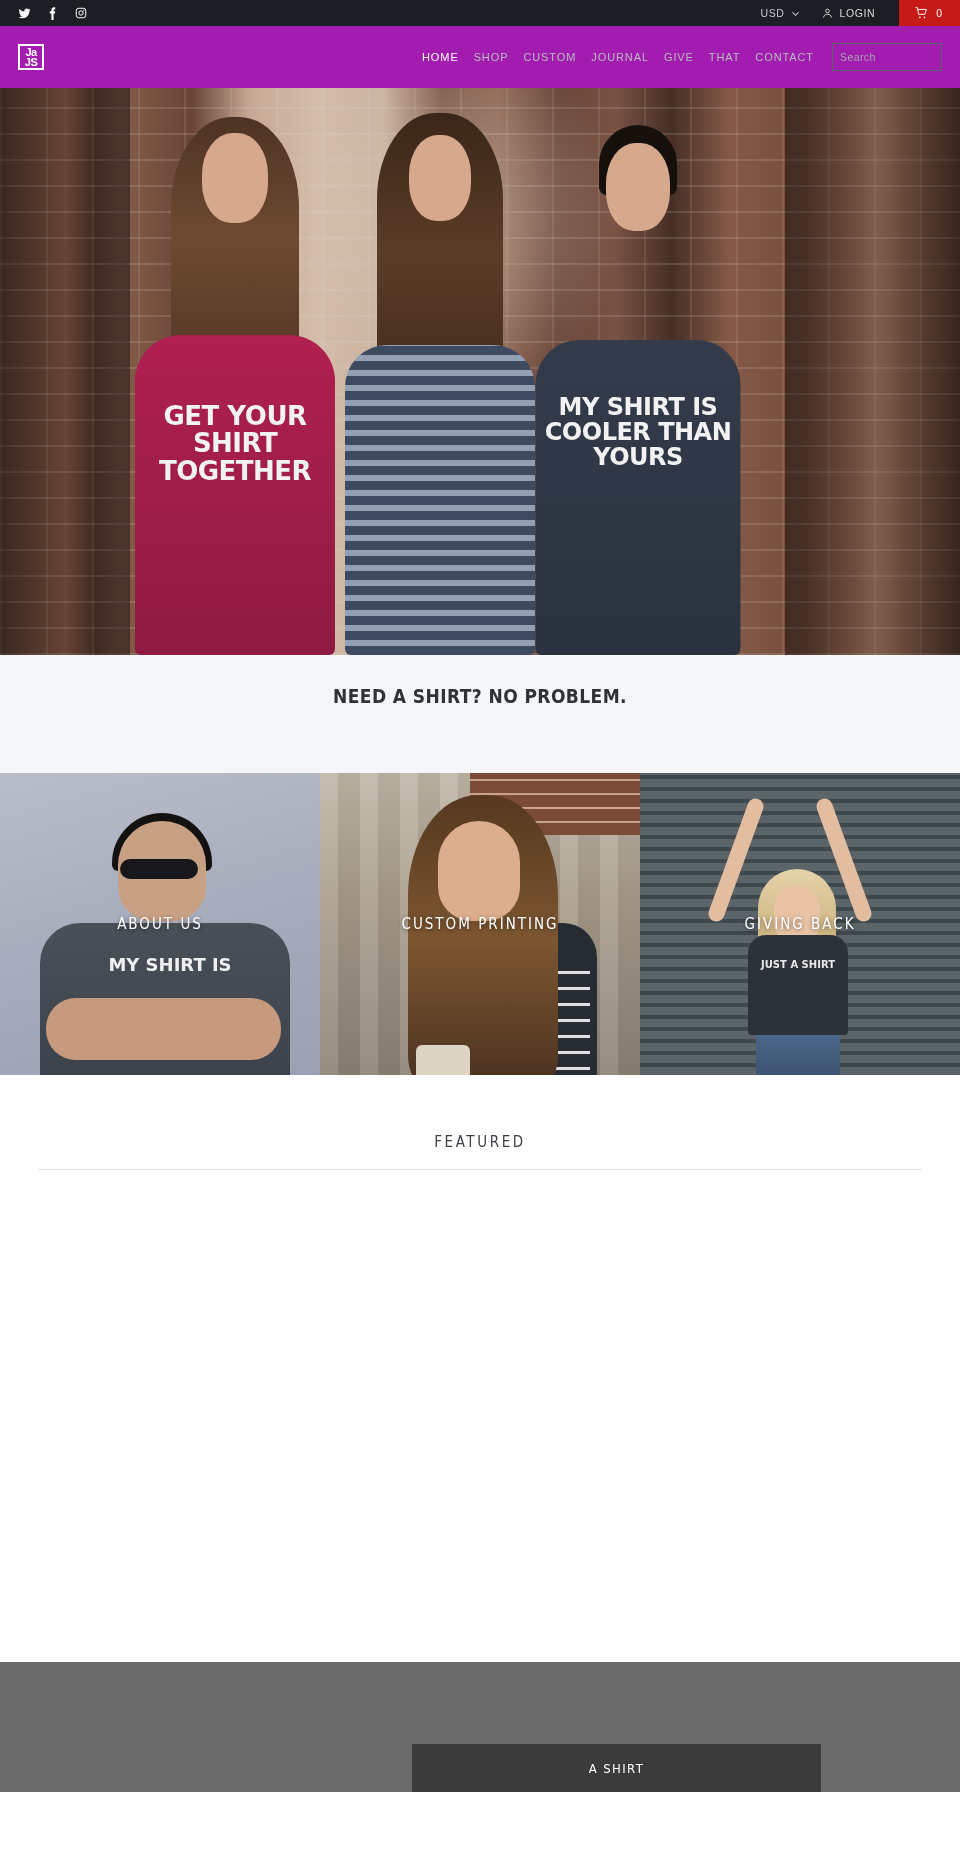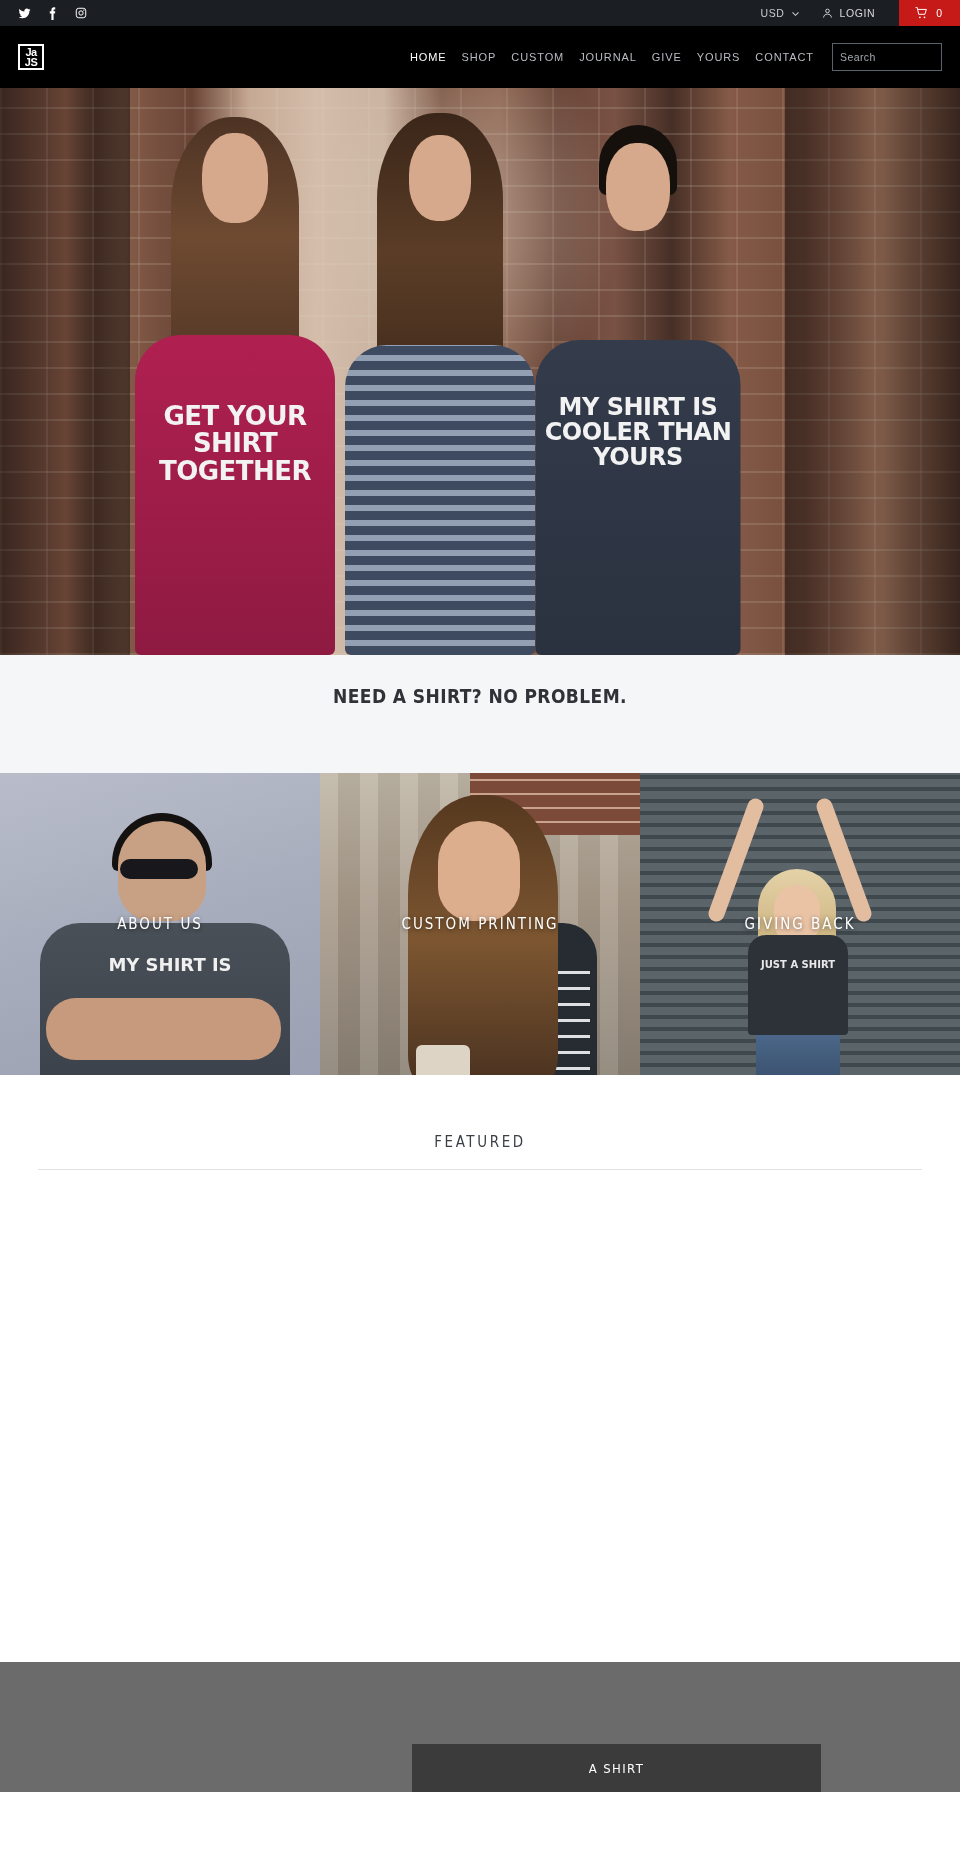--- a/index.html
+++ b/index.html
@@ -66,21 +66,21 @@
     padding: 0 18px 0 16px;
     color: #fff;
     font-size: 10.5px;
     cursor: pointer;
   }
   .cart svg { display:block; }
 
   
   .header {
     height: 62px;
-    background: #000000;
+    background: #a21caf;
     display: flex;
     align-items: center;
     padding: 0 18px;
     position: relative;
   }
   .logo {
     width: 26px; height: 26px;
     border: 2px solid #ffffff;
     display: flex;
     flex-direction: column;
@@ -422,21 +422,21 @@
     <span class="l1">Ja</span>
     <span class="l2">JS</span>
   </div>
 
   <nav class="nav">
     <a class="active">HOME</a>
     <a>SHOP</a>
     <a>CUSTOM</a>
     <a>JOURNAL</a>
     <a>GIVE</a>
-    <a>YOURS</a>
+    <a>THAT</a>
     <a>CONTACT</a>
   </nav>
 
   <div class="search-wrap">
     <input type="text" placeholder="Search" style="">
 
   </div>
 </div>
 
 <div class="hero">

